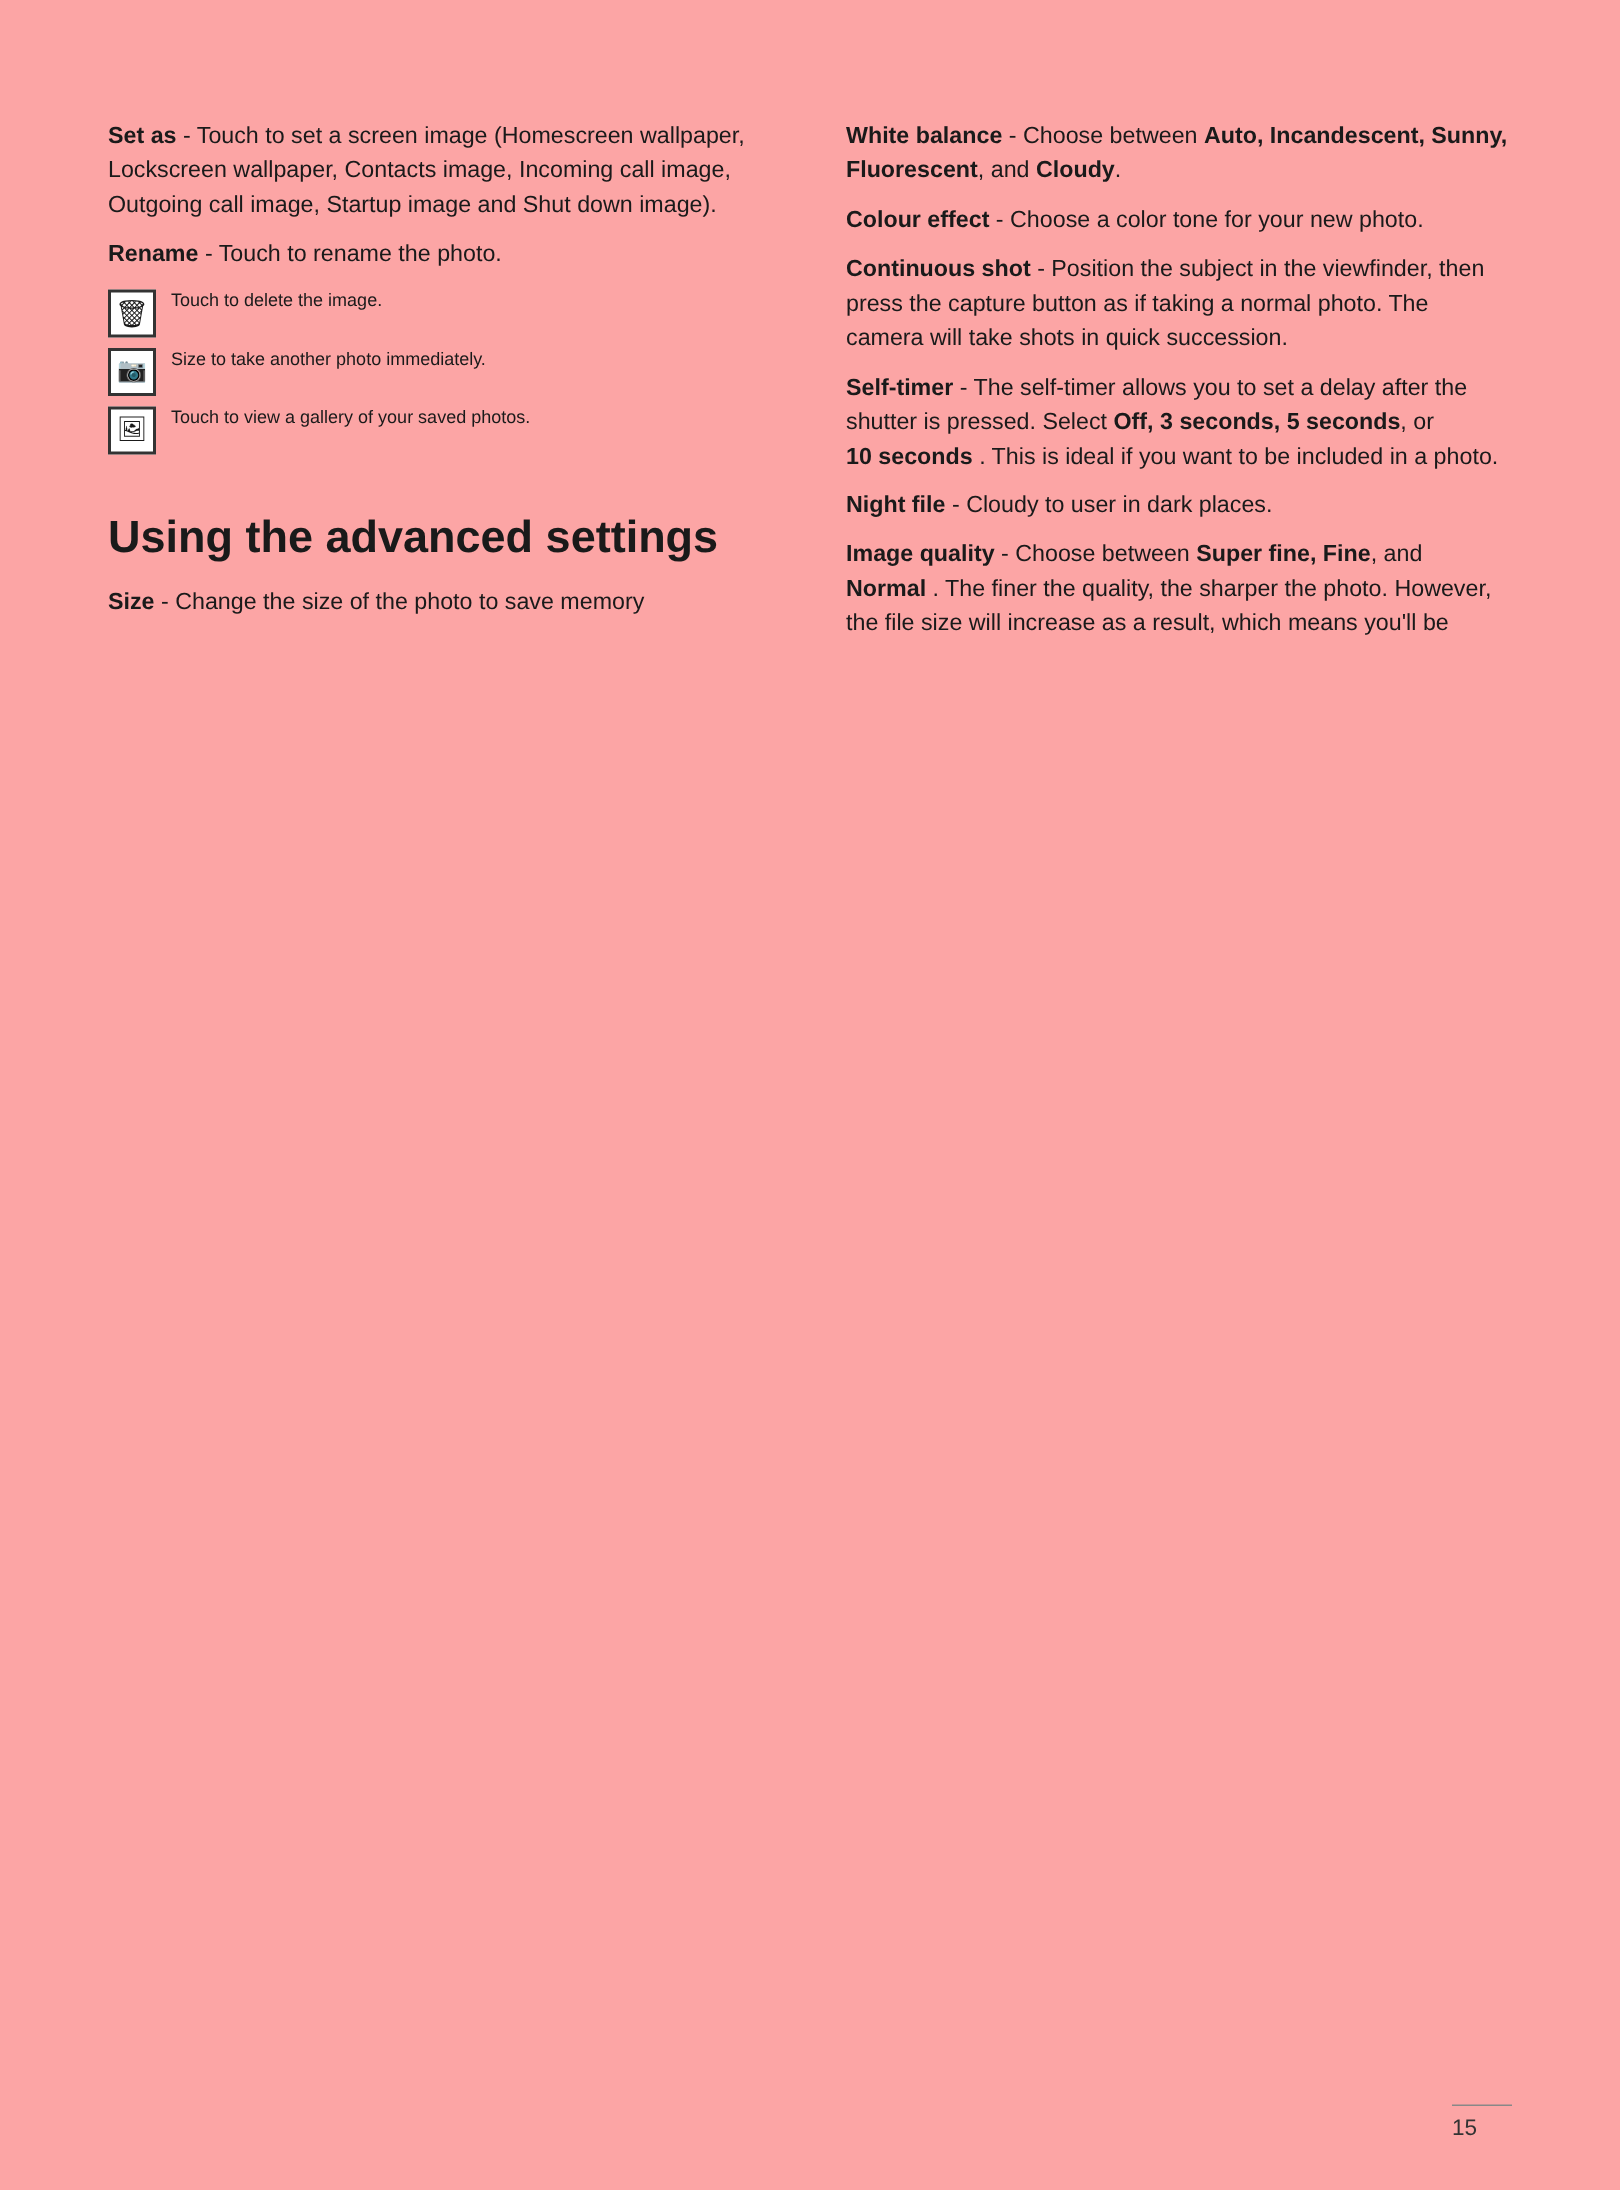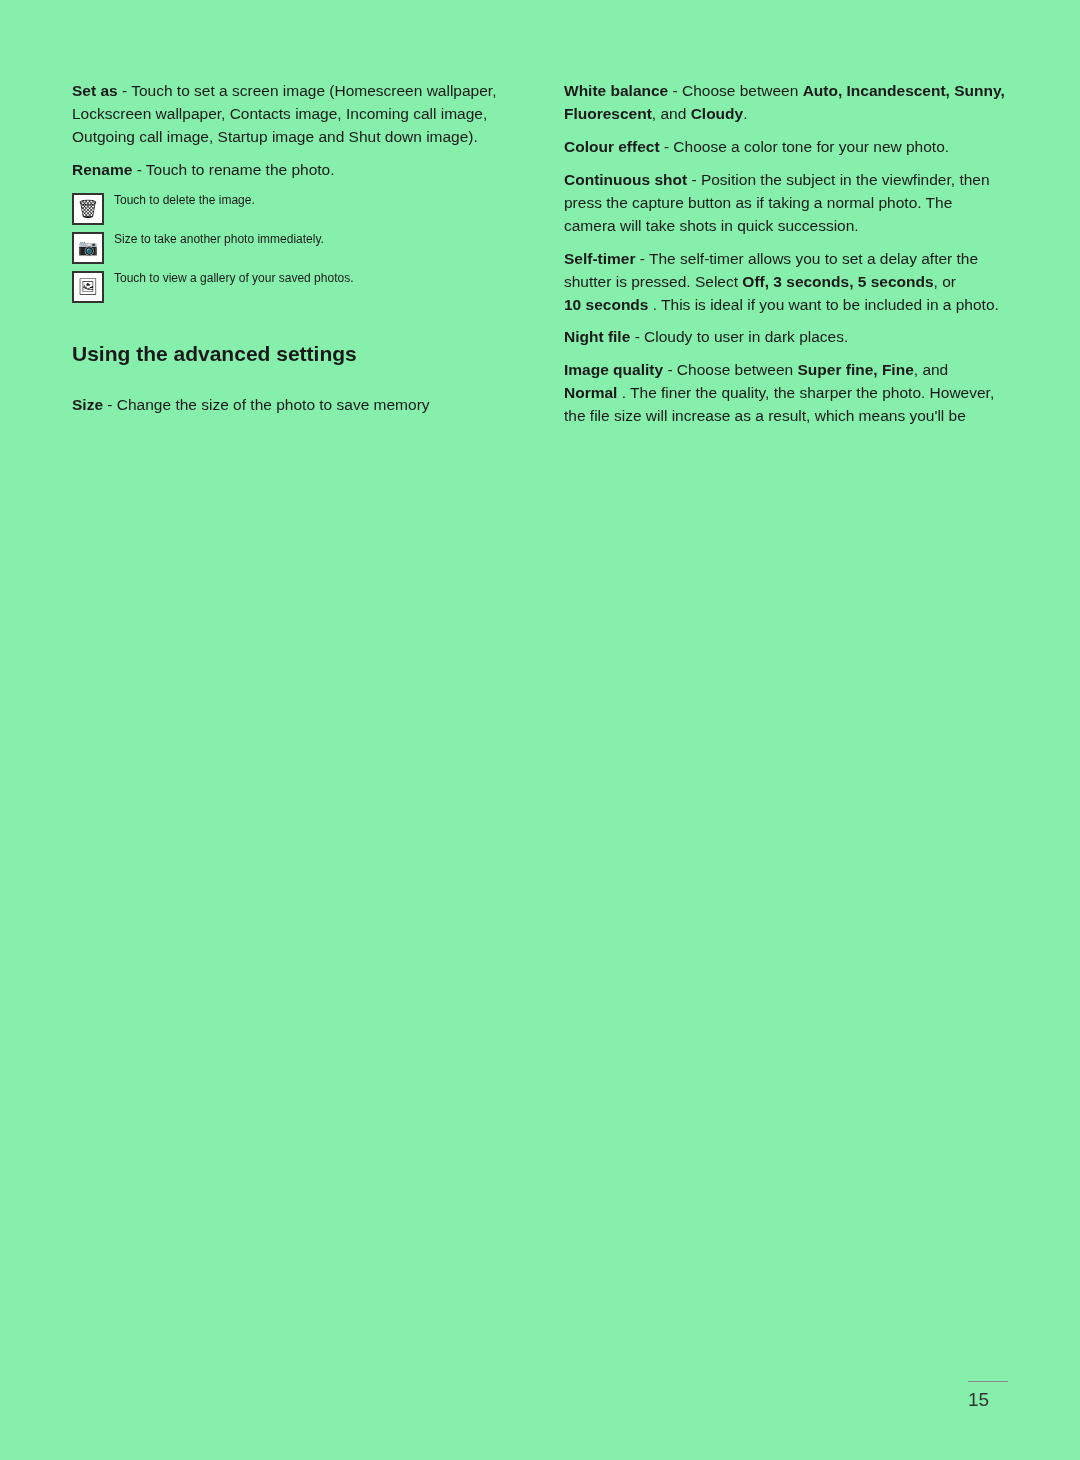--- a/index.html
+++ b/index.html
@@ -14,21 +14,21 @@
       font-size: 15.5px;
       line-height: 1.45;
       color: #1a1a1a;
       width: 1080px;
       min-height: 1460px;
     }
 
     .page {
       width: 1080px;
       min-height: 1460px;
-      background: #86efac;
+      background: #fca5a5;
       padding: 80px 72px 60px 72px;
       position: relative;
     }
 
     .two-col {
       display: grid;
       grid-template-columns: 1fr 1fr;
       column-gap: 48px;
     }
 
@@ -41,25 +41,25 @@
       margin-bottom: 10px;
       font-size: 15.5px;
       line-height: 1.48;
     }
 
     .bold-term {
       font-weight: 700;
     }
 
     .section-heading {
-      font-size: 21px;
+      font-size: 30px;
       font-weight: 800;
       line-height: 1.2;
       margin-top: 32px;
-      margin-bottom: 28px;
+      margin-bottom: 14px;
     }
 
     .icon-row {
       display: flex;
       align-items: flex-start;
       margin-bottom: 6px;
     }
 
     .icon-box {
       width: 32px;
@@ -87,23 +87,23 @@
       font-size: 16px;
     }
 
     .icon-text {
       font-size: 12px;
       line-height: 1.48;
     }
 
     .page-number {
       position: absolute;
-      bottom: 46px;
+      bottom: 30px;
       right: 72px;
-      font-size: 19px;
+      font-size: 15px;
       color: #333;
     }
 
     .page-number-line {
       border-top: 1px solid #888;
       width: 40px;
       margin-bottom: 4px;
     }
 
     .gear-svg {

